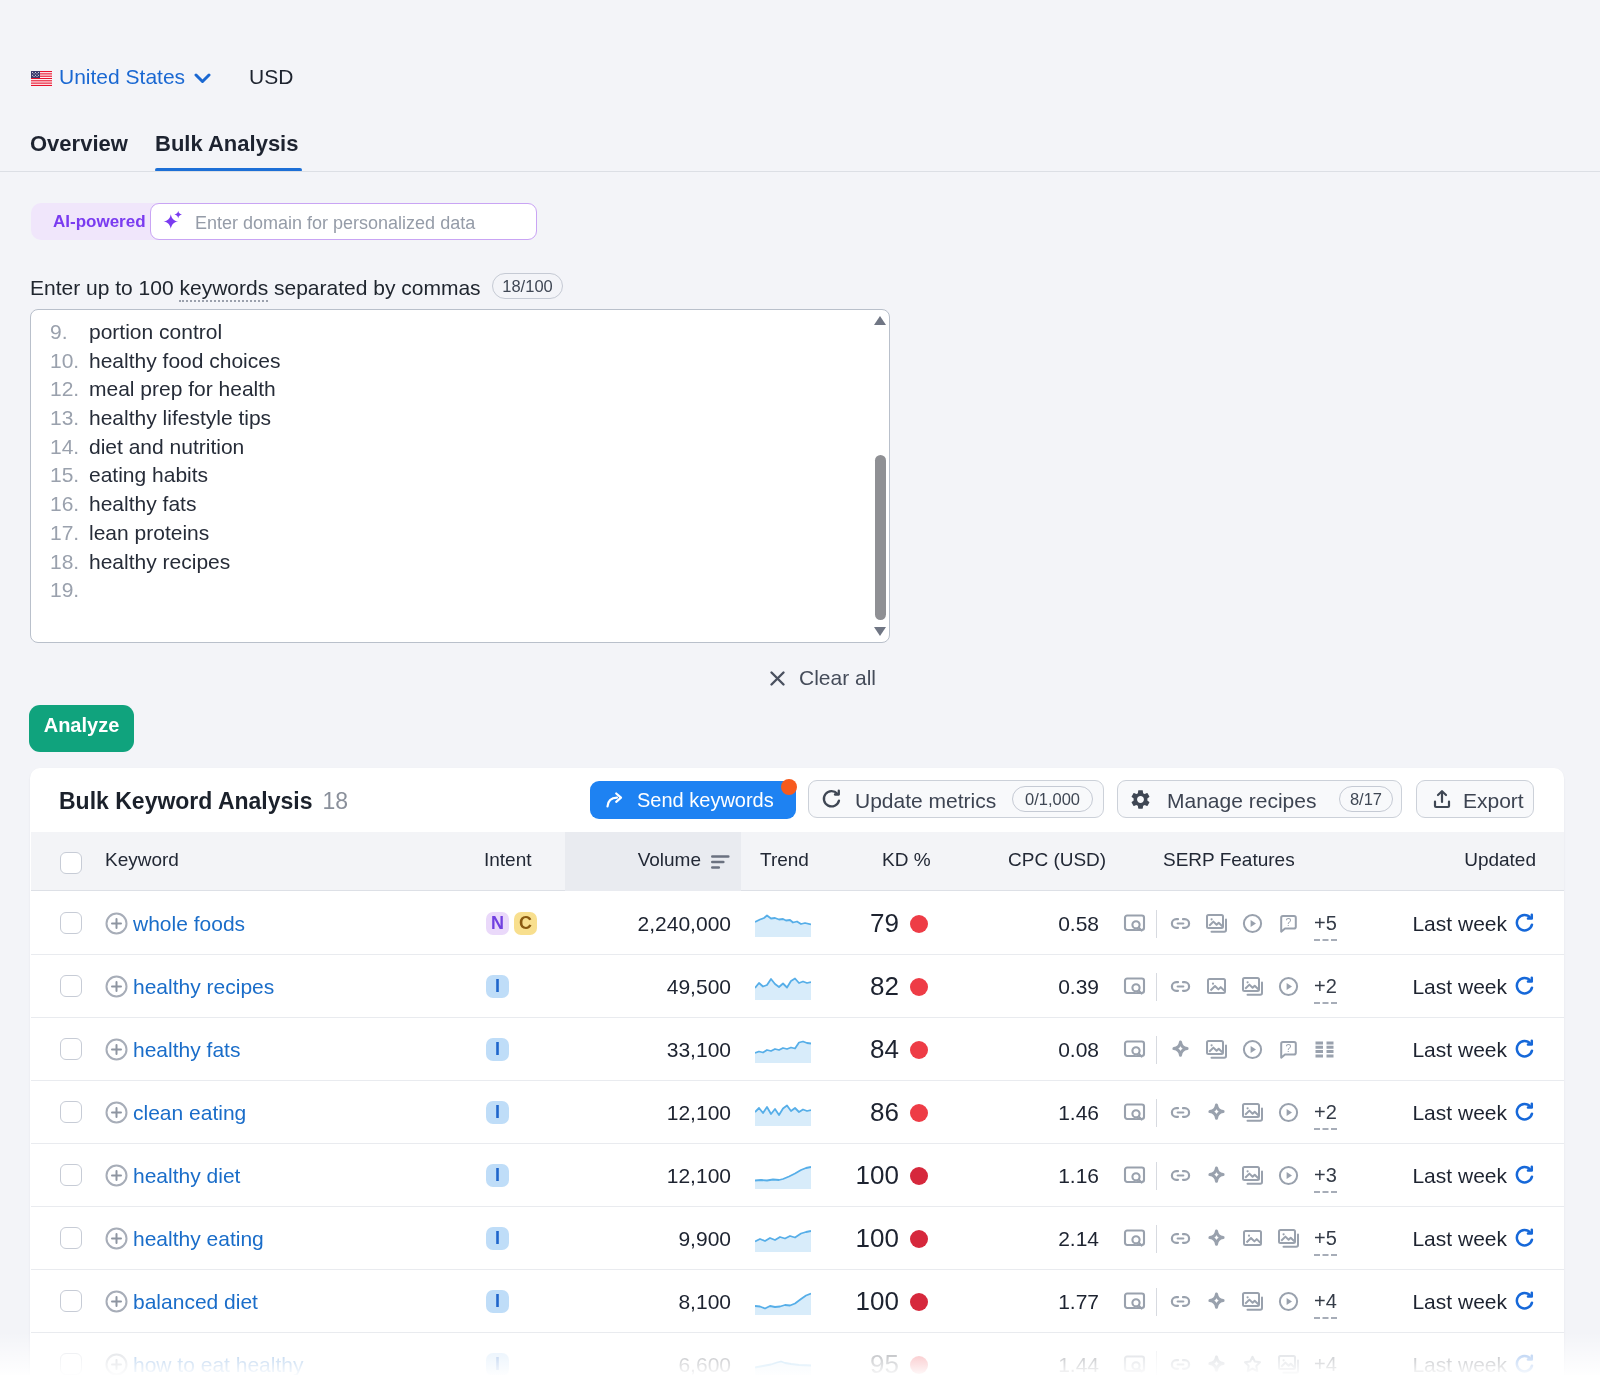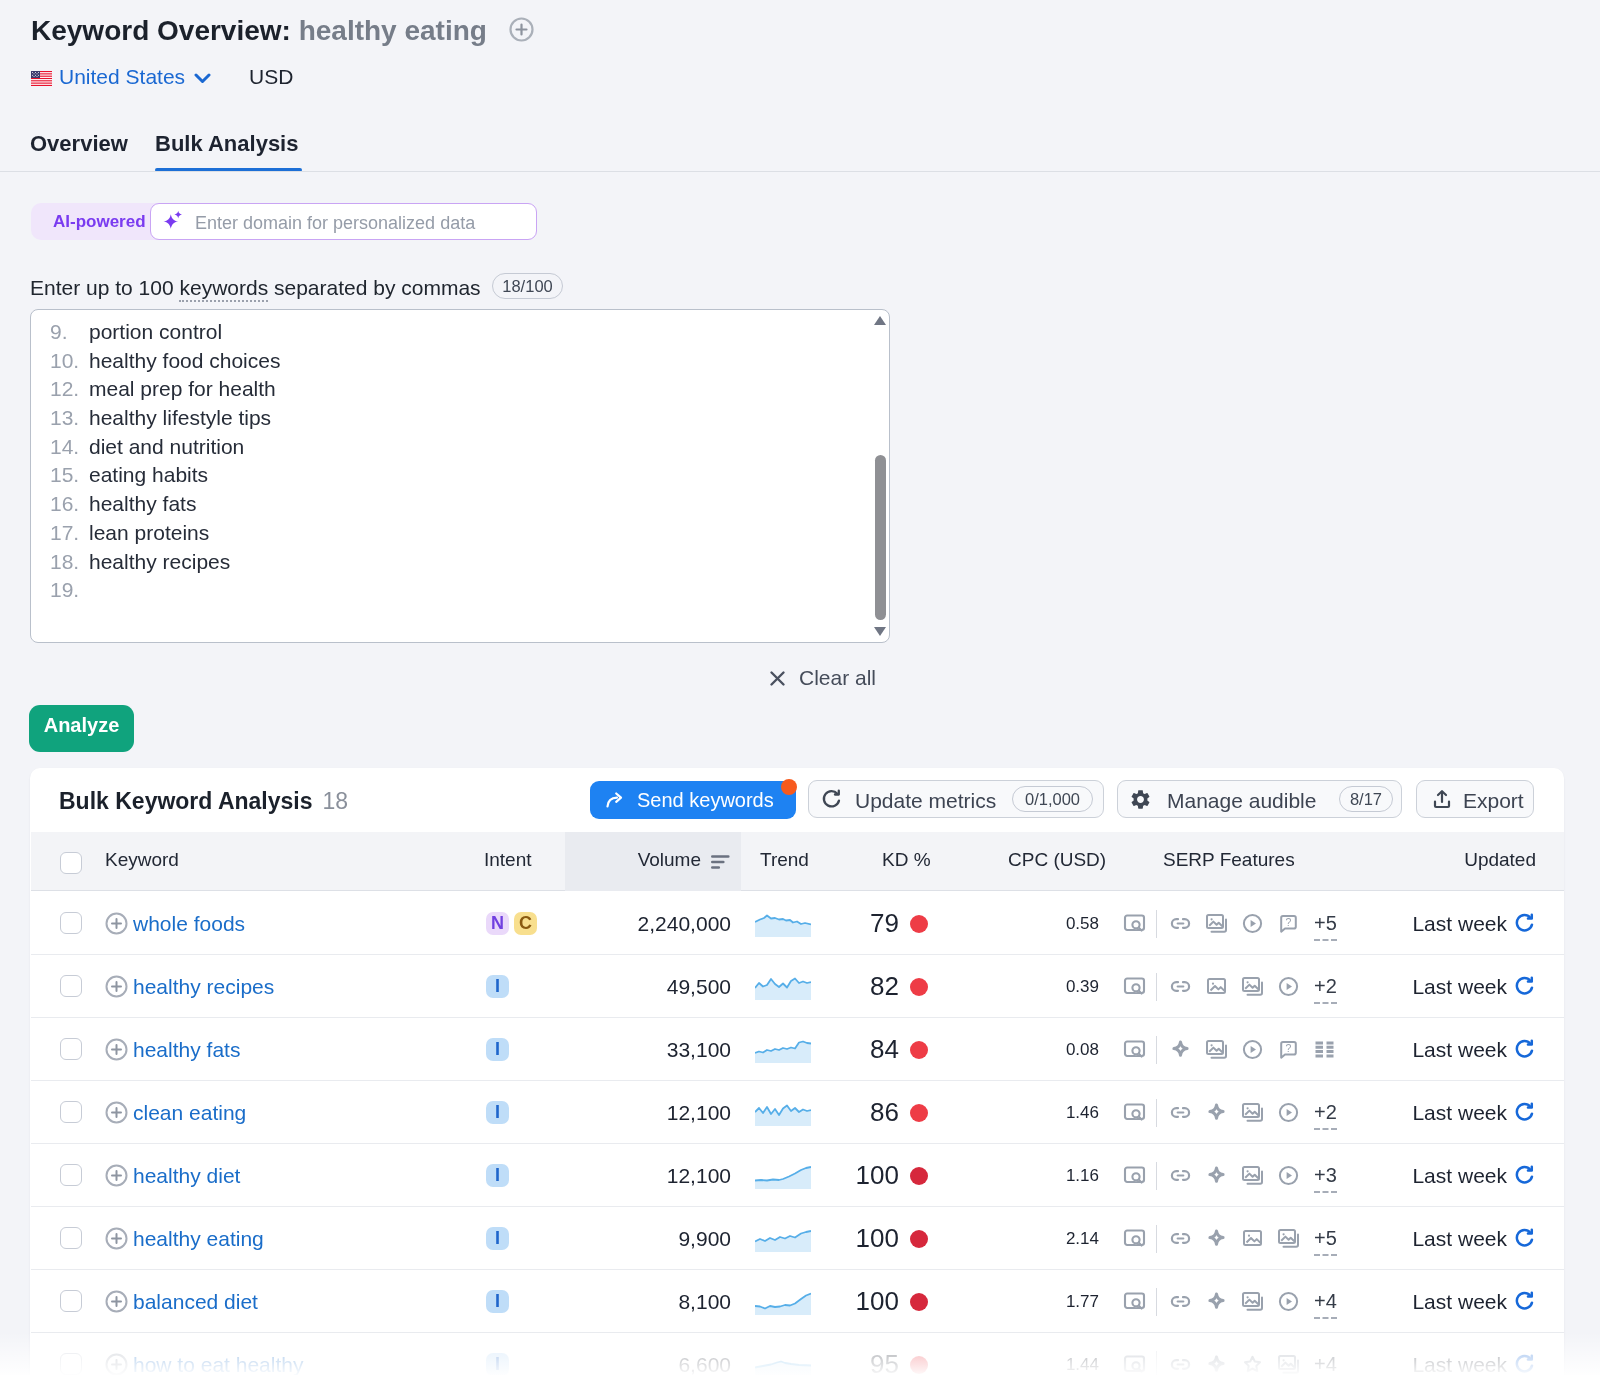--- a/index.html
+++ b/index.html
@@ -82,34 +82,30 @@
 .row { position:absolute; left:31px; width:1533px; height:63px; border-bottom:1px solid #e9ebef; background:#fff; }
 .cb { position:absolute; top:20px; width:22px; height:22px; border:1.5px solid #c7ccd6; border-radius:6px; background:#fff; }
 .row .cb { left:29px; }
 .addkw { position:absolute; left:74px; top:20px; }
 .kwlink { position:absolute; left:102px; top:20px; font-size:21px; color:#1a6dc9; line-height:23px; white-space:nowrap; }
 .badge { position:absolute; top:20px; width:23px; height:23px; border-radius:7px; font-size:18px; font-weight:700; text-align:center; line-height:23px; }
 .vol { position:absolute; left:529px; top:20px; width:171px; text-align:right; font-size:21px; color:#1d2330; line-height:23px; }
 .spark { position:absolute; left:724px; top:19px; }
 .kd { position:absolute; left:809px; top:20px; width:59px; text-align:right; font-size:26px; color:#1d2330; line-height:23px; }
 .dot { position:absolute; left:879px; top:23px; width:18px; height:18px; border-radius:50%; }
-.cpc { position:absolute; left:969px; top:20px; width:99px; text-align:right; font-size:17px; color:#1d2330; line-height:23px; }
+.cpc { position:absolute; left:969px; top:20px; width:99px; text-align:right; font-size:21px; color:#1d2330; line-height:23px; }
 .si { position:absolute; top:19px; }
 .sdiv { position:absolute; left:1125px; top:18px; width:1px; height:28px; background:#d7dae0; }
 .plusn { position:absolute; top:20px; font-size:20px; color:#343b47; line-height:23px; border-bottom:2px dashed #a7adb8; padding-bottom:4px; }
 .upd { position:absolute; left:1350px; top:20px; width:126px; text-align:right; font-size:21px; color:#1d2330; line-height:23px; }
 .refr { position:absolute; left:1482px; top:20px; }
 </style></head>
 <body>
 <div id="page">
 
-<div class="h1">Keyword Overview: <span class="gray">healthy eating</span><svg width="25" height="25" viewBox="0 0 25 25">
-        <circle cx="12.5" cy="12.5" r="11" fill="none" stroke="#aab0b9" stroke-width="2.2"></circle>
-        <path d="M12.5 7.5v10M7.5 12.5h10" stroke="#8d939e" stroke-width="2.2" stroke-linecap="round"></path>
-      </svg></div>
 
 <div class="crow">
 <svg width="21" height="15" viewBox="0 0 21 15" style="vertical-align:-2px">
         <rect width="21" height="15" fill="#e8112d"></rect>
         <g fill="#fff">
           <rect y="1.15" width="21" height="1.15"></rect>
           <rect y="3.46" width="21" height="1.15"></rect>
           <rect y="5.77" width="21" height="1.15"></rect>
           <rect y="8.08" width="21" height="1.15"></rect>
           <rect y="10.38" width="21" height="1.15"></rect>
@@ -224,21 +220,21 @@
         <path d="M19.6 2.8v4h-4" stroke-linejoin="round"></path>
       </svg>
       <span class="txt">Update metrics</span>
       <span class="pill">0/1,000</span>
     </div>
 
 <div class="btn btn-gray bm">
       <svg class="ic" width="23" height="23" viewBox="0 0 24 24">
         <path fill="#3f4754" d="M19.14 12.94c.04-.3.06-.61.06-.94 0-.32-.02-.64-.07-.94l2.03-1.58c.18-.14.23-.41.12-.61l-1.92-3.32c-.12-.22-.37-.29-.59-.22l-2.39.96c-.5-.38-1.03-.7-1.62-.94l-.36-2.54c-.04-.24-.24-.41-.48-.41h-3.84c-.24 0-.43.17-.47.41l-.36 2.54c-.59.24-1.13.57-1.62.94l-2.39-.96c-.22-.08-.47 0-.59.22L2.74 8.87c-.12.21-.08.47.12.61l2.03 1.58c-.05.3-.09.63-.09.94s.02.64.07.94l-2.03 1.58c-.18.14-.23.41-.12.61l1.92 3.32c.12.22.37.29.59.22l2.39-.96c.5.38 1.03.7 1.62.94l.36 2.54c.05.24.24.41.48.41h3.84c.24 0 .44-.17.47-.41l.36-2.54c.59-.24 1.13-.56 1.62-.94l2.39.96c.22.08.47 0 .59-.22l1.92-3.32c.12-.22.07-.47-.12-.61l-2.01-1.58zM12 15.6c-1.98 0-3.6-1.62-3.6-3.6s1.62-3.6 3.6-3.6 3.6 1.62 3.6 3.6-1.62 3.6-3.6 3.6z"></path>
       </svg>
-      <span class="txt">Manage audible</span>
+      <span class="txt">Manage recipes</span>
       <span class="pill">8/17</span>
     </div>
 
 <div class="btn btn-gray be">
       <svg class="ic" width="22" height="22" viewBox="0 0 22 22" fill="none" stroke="#3f4754" stroke-width="2.2" stroke-linecap="round" stroke-linejoin="round">
         <path d="M11 14V3.5"></path>
         <path d="M7 7l4-3.7L15 7"></path>
         <path d="M4 13.5V18a1 1 0 0 0 1 1h12a1 1 0 0 0 1-1v-4.5"></path>
       </svg>
       <span class="txt">Export</span>

